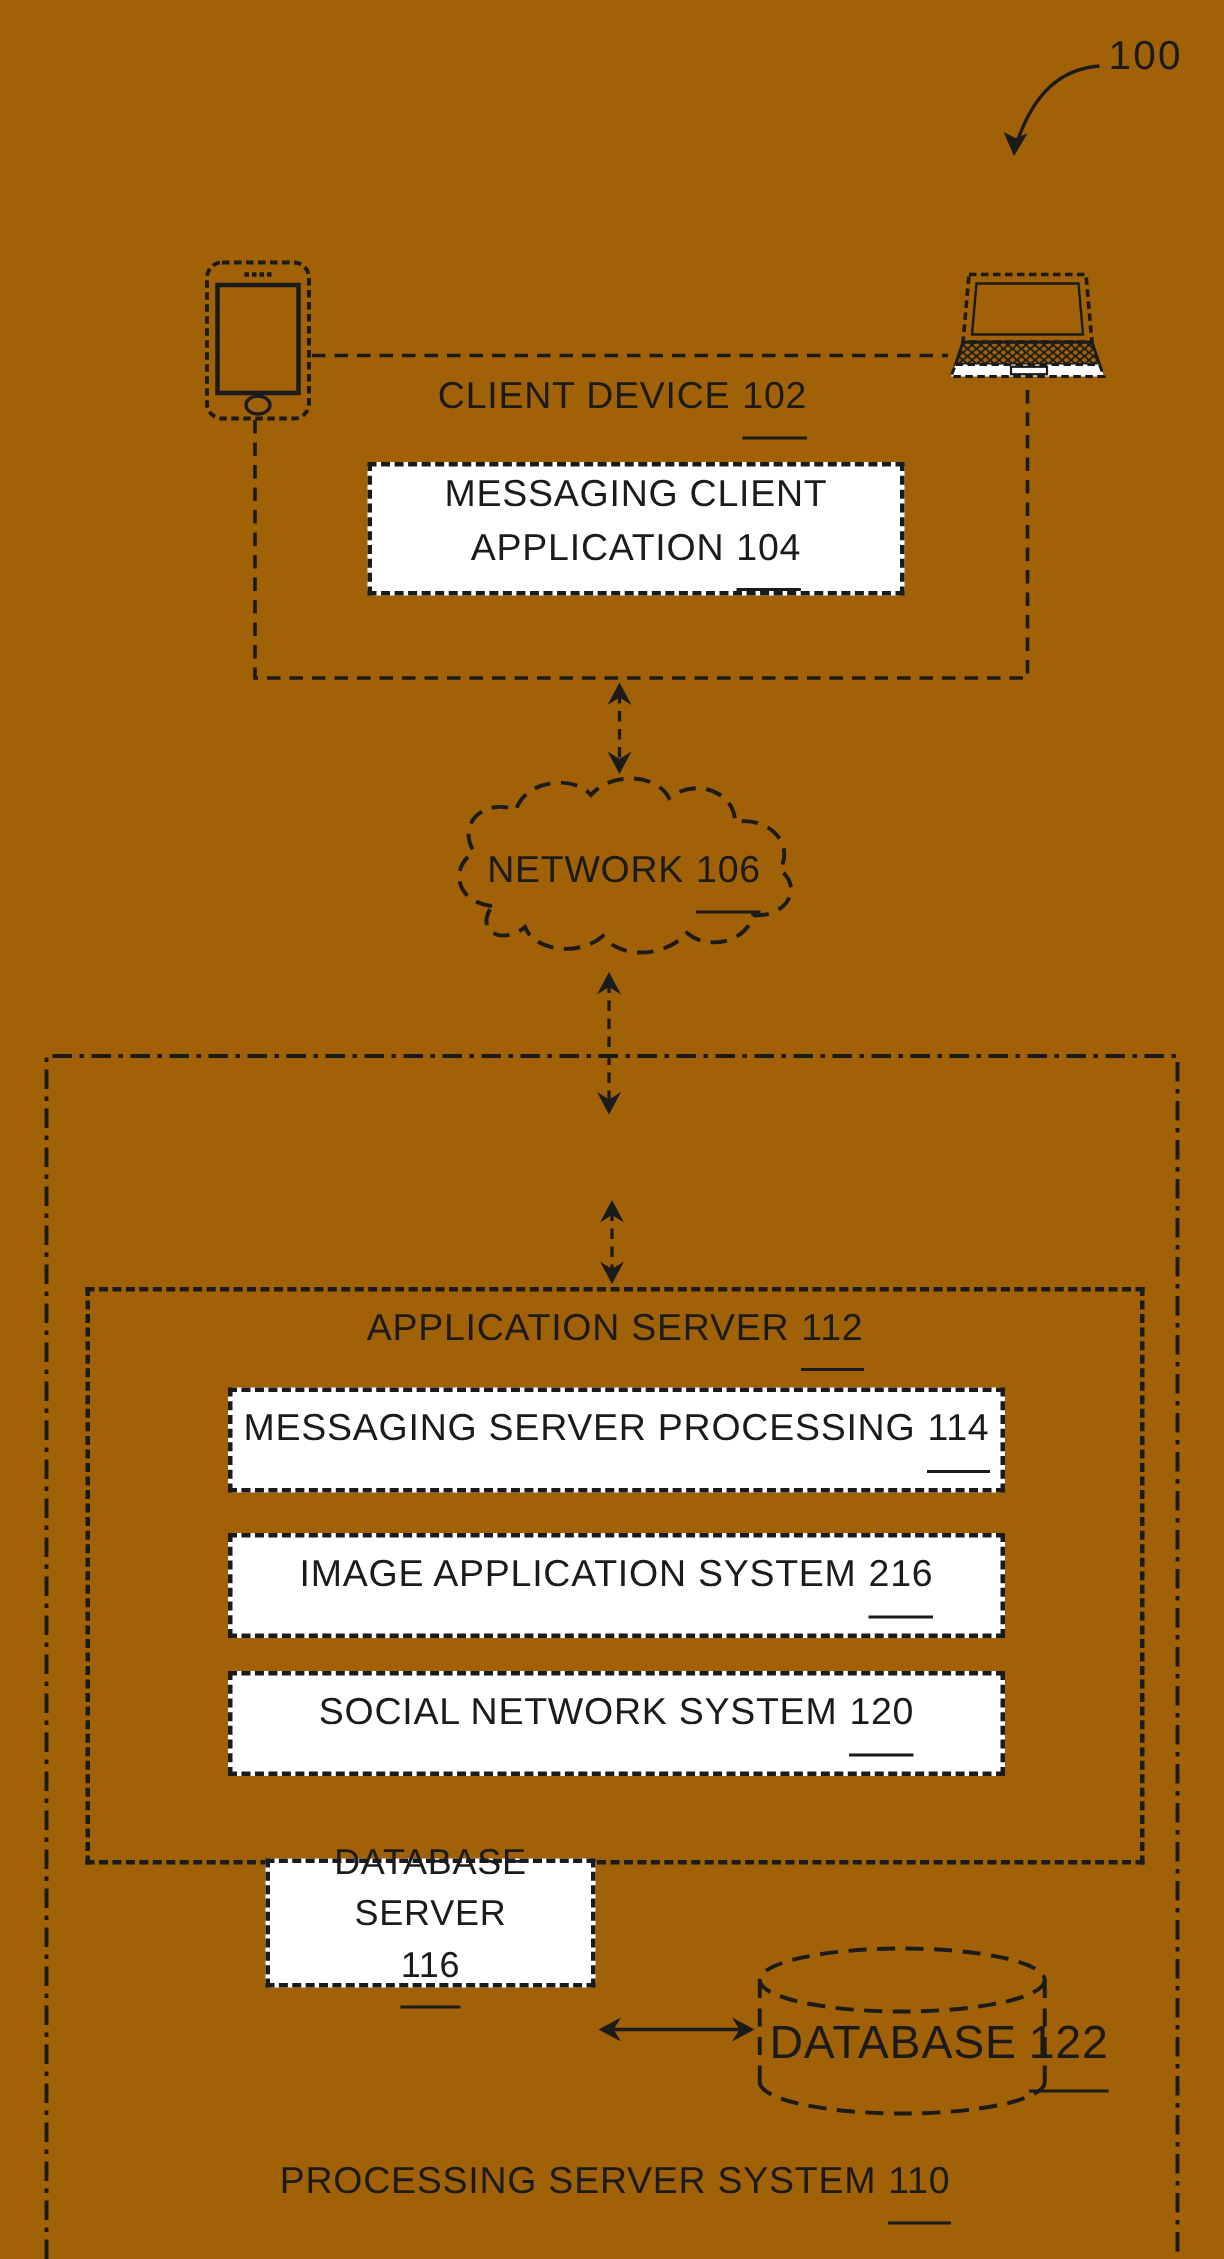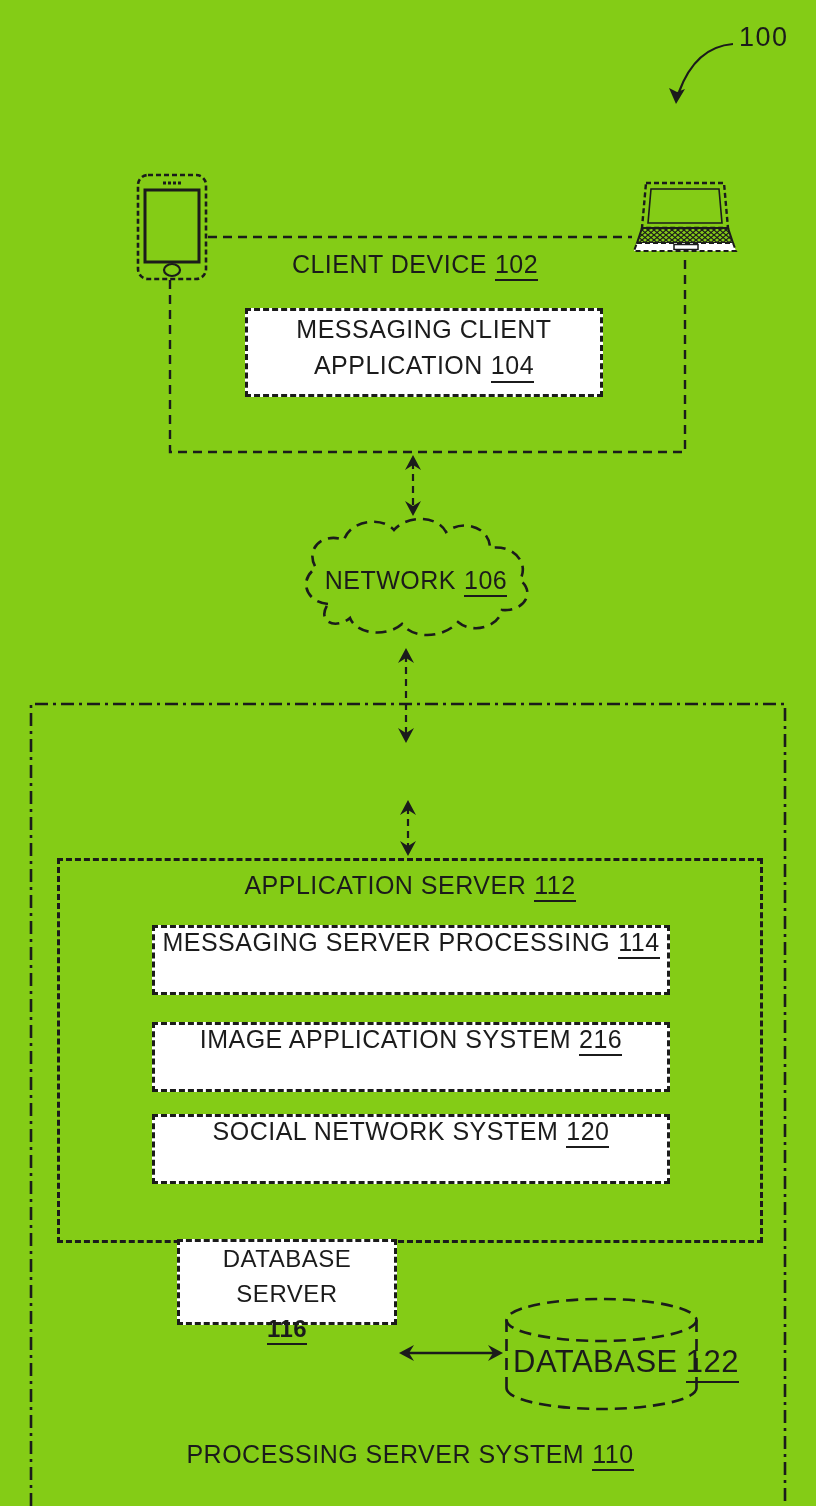--- a/index.html
+++ b/index.html
@@ -1,36 +1,36 @@
 <!DOCTYPE html>
 <html><head>
 <meta charset="utf-8">
 <style>
   html,body { margin:0; padding:0; background:#ffffff; }
   .canvas {
-    position:relative; width:816px; height:1506px; background:#84cc16;
+    position:relative; width:816px; height:1506px; background:#a16207;
     overflow:hidden; font-family:"Liberation Sans", sans-serif; color:#1b1b1b;
   }
   .overlay { position:absolute; left:0; top:0; }
   .icon-svg { position:absolute; }
   .lbl {
     position:absolute; text-align:center; font-size:25px; letter-spacing:.5px;
     white-space:nowrap; color:#1b1b1b;
   }
   .box {
     position:absolute; border:3px dashed #1b1b1b; background:#ffffff;
-    display:flex; justify-content:center; text-align:center;
+    display:flex; align-items:center; justify-content:center; text-align:center;
     font-size:25px; letter-spacing:.5px;
   }
   .box.transparent { background:transparent; }
   .ref {
     display:inline-block; border-bottom:2.5px solid #1b1b1b;
-    padding-bottom:2px; margin-left:8px; line-height:1.05;
+    padding-bottom:14px; margin-left:8px; line-height:1.05;
   }
-  .ref:first-child { margin-left:0;font-weight:bold; }
+  .ref:first-child { margin-left:0; }
   .stack { line-height:1.45; }
   .app-title { position:absolute; left:0; right:0; top:10px; text-align:center; }
   .fig-ref { font-size:27px; letter-spacing:1.5px; }
 </style>
 </head>
 <body>
 
 <div class="canvas">
 
   <svg class="overlay" width="816" height="1506" viewBox="0 0 816 1506">

